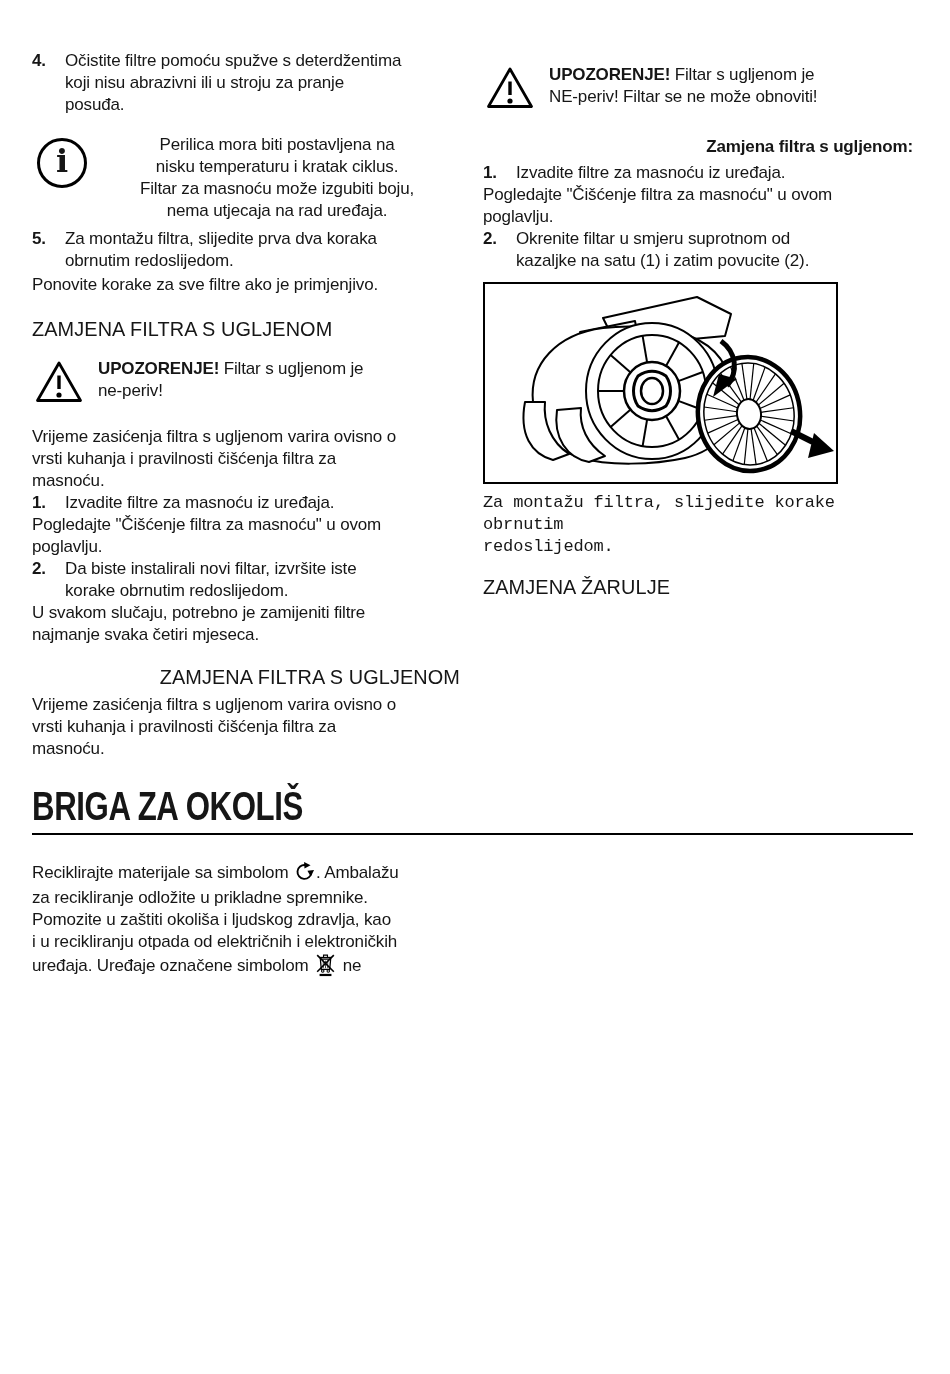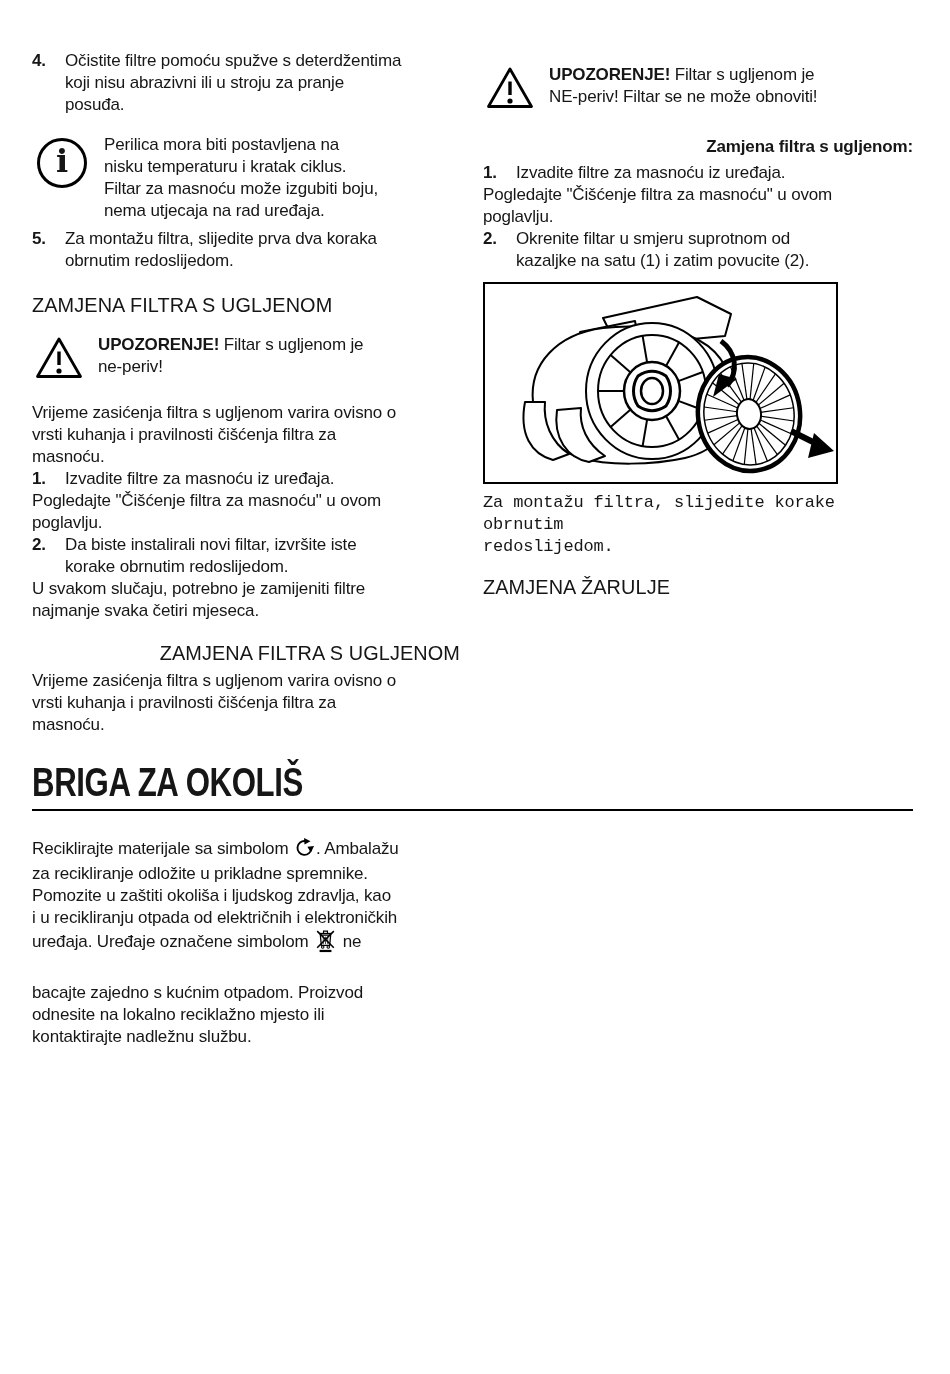--- a/index.html
+++ b/index.html
@@ -20,21 +20,21 @@
   .item .num { width:33px; flex:none; font-weight:700; }
   .item .body { flex:1; white-space:pre-line; }
   .note { display:flex; margin-top:18px; }
   .info-badge {
     width:50px; height:50px; border:3px solid #000; border-radius:50%;
     flex:none; margin-left:5px; margin-top:4px;
     display:flex; align-items:center; justify-content:center;
     font-family:"DejaVu Serif", serif; font-weight:700; font-size:32px; line-height:1;
     padding-bottom:4px;
   }
-  .note .body { margin-left:17px; width:346px; }
+  .note .body { margin-left:17px; width:346px;text-align:center; }
   .warn { display:flex; margin-top:18px; }
   .warn-icon { flex:none; margin-left:3px; margin-top:2px; }
   .warn .body { margin-left:15px; width:340px; }
   .warnR { margin-top:14px; }
   .sect { font-weight:400; margin-top:22px; letter-spacing:0.1px; } .mt2 { margin-top:2px; } .mt4 { margin-top:4px; }
   .mt6 { margin-top:6px; } .mt8 { margin-top:8px;font-family:Liberation Mono, monospace; } .mt16 { margin-top:16px; }
   .mt18 { margin-top:18px; } .mt20 { margin-top:20px;text-align:right; }
   .fig {
     width:355px; height:202px; border:2px solid #000; margin-top:10px;
     background:#fff;
@@ -75,20 +75,21 @@
 Filtar za masnoću može izgubiti boju,
 nema utjecaja na rad uređaja.</div>
         </div>
 
         <div class="item mt6">
           <span class="num">5.</span>
           <div class="body">Za montažu filtra, slijedite prva dva koraka
 obrnutim redoslijedom.</div>
         </div>
 
+        <p class="t mt2">Ponovite korake za sve filtre ako je primjenjivo.</p>
 
         <h3 class="sect">ZAMJENA FILTRA S UGLJENOM</h3>
 
         <div class="warn">
           <span class="warn-icon">
             <svg width="48" height="44" viewBox="0 0 48 44">
               <polygon points="24,3 45.5,40.5 2.5,40.5" fill="none" stroke="#000" stroke-width="2.8" stroke-linejoin="round"></polygon>
               <line x1="24" y1="15.5" x2="24" y2="29" stroke="#000" stroke-width="3.4"></line>
               <circle cx="24" cy="35" r="2.6" fill="#000"></circle>
             </svg>
@@ -252,21 +253,16 @@
               <line x1="12" y1="9.5" x2="12" y2="19" stroke="#000" stroke-width="0.9"></line>
               <line x1="14.8" y1="9.5" x2="14.8" y2="19" stroke="#000" stroke-width="0.9"></line>
               <circle cx="8.5" cy="22.6" r="1.6" fill="none" stroke="#000" stroke-width="1.3"></circle>
               <circle cx="15.5" cy="22.6" r="1.6" fill="none" stroke="#000" stroke-width="1.3"></circle>
               <line x1="1.5" y1="2.5" x2="22.5" y2="23.5" stroke="#000" stroke-width="2"></line>
               <line x1="22.5" y1="2.5" x2="1.5" y2="23.5" stroke="#000" stroke-width="2"></line>
               <rect x="4.5" y="26.2" width="15" height="2.8" fill="#000"></rect>
             </svg></span><span> ne</span>
         </p>
       </div>
-      <div class="colR">
-        <p class="t">bacajte zajedno s kućnim otpadom. Proizvod
-odnesite na lokalno reciklažno mjesto ili
-kontaktirajte nadležnu službu.</p>
-      </div>
     </div>
 
   </div>
 </div>
 
 </body></html>

